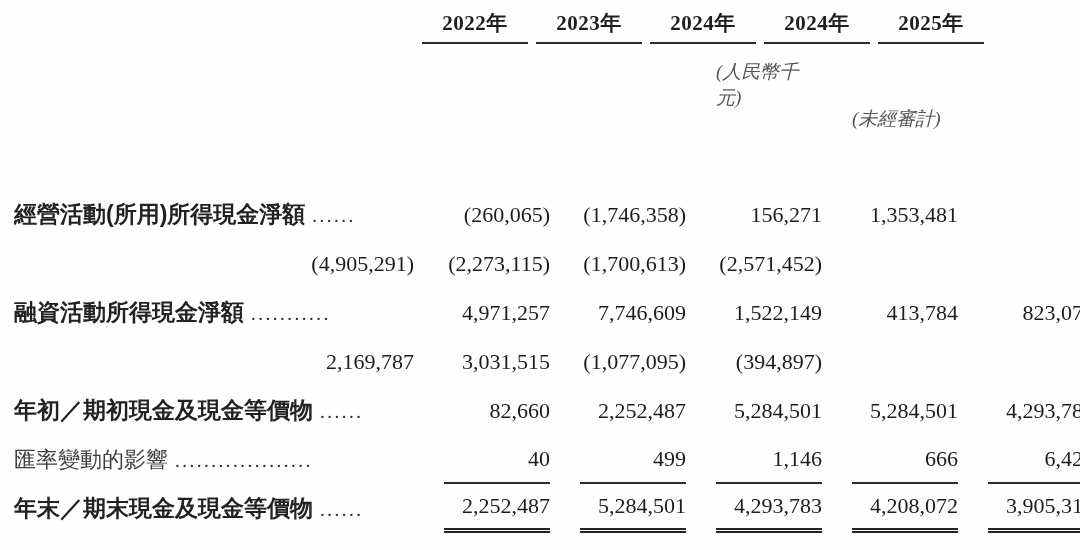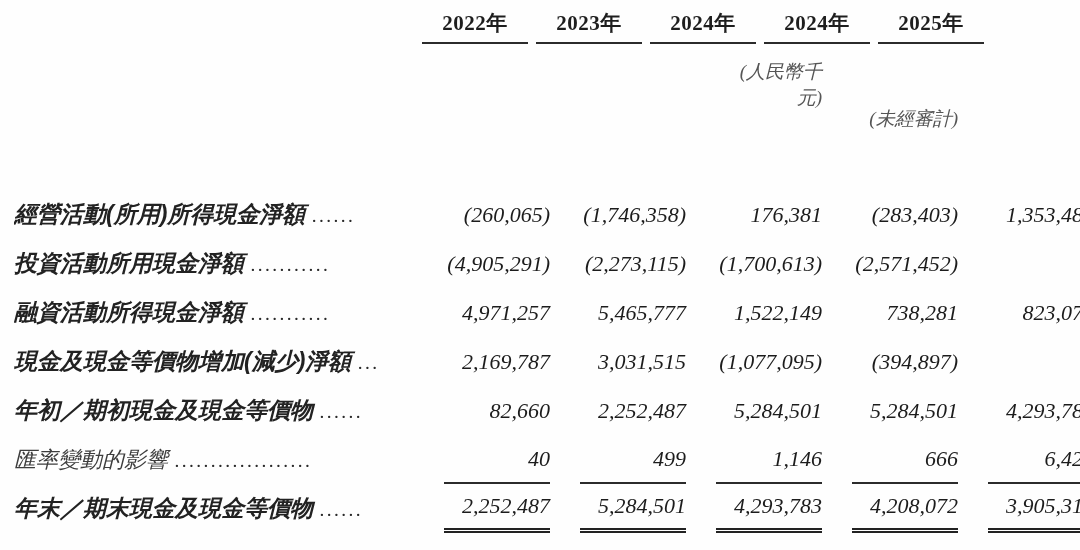--- a/index.html
+++ b/index.html
@@ -37,28 +37,28 @@
     display: flex;
     align-items: flex-end;
     justify-content: center;
     box-sizing: border-box;
   }
   .note-row { height: 30px; margin-top: 15px; }
   .note {
     font-style: italic;
     font-size: 19px;
     color: #555555;
-    text-align: right;
+    text-align: left;
     font-family: "Liberation Serif", "DejaVu Serif", serif;
   }
   .note-unit  { grid-column: 4; }
   .note-audit { grid-column: 5; }
   
   .data-rows { margin-top: 56px; }
-  .data-row { height: 49px; font-style: italic; }
+  .data-row { height: 49px; }
   .cell-label {
     font-family: "Liberation Sans", "DejaVu Sans", sans-serif;
     font-weight: 600;
     font-size: 23px;
     color: #222222;
     white-space: nowrap;
     overflow: hidden;
   }
   .leader {
     font-family: "Liberation Serif", serif;
@@ -119,44 +119,41 @@
   <div class="grid-row note-row">
     <div class="note note-audit">(未經審計)</div>
   </div>
 
   <div class="data-rows">
 
     <div class="grid-row data-row">
       <div class="cell-label"><span>經營活動(所用)所得現金淨額</span><span class="leader">......</span></div>
       <div class="val">(260,065)</div>
       <div class="val">(1,746,358)</div>
-      <div class="val">176,381</div>
-      <div class="val">(283,403)</div>
+      <div class="val">156,271</div>
       <div class="val">1,353,481</div>
     </div>
 
     <div class="grid-row data-row">
-      <div class="cell-label"><span>投資活動所用現金淨額</span><span class="leader">...........</span></div>
       <div class="val">(4,905,291)</div>
       <div class="val">(2,273,115)</div>
       <div class="val">(1,700,613)</div>
       <div class="val">(2,571,452)</div>
     </div>
 
     <div class="grid-row data-row">
       <div class="cell-label"><span>融資活動所得現金淨額</span><span class="leader">...........</span></div>
       <div class="val">4,971,257</div>
-      <div class="val">5,465,777</div>
+      <div class="val">7,746,609</div>
       <div class="val">1,522,149</div>
-      <div class="val">738,281</div>
+      <div class="val">413,784</div>
       <div class="val">823,074</div>
     </div>
 
     <div class="grid-row data-row">
-      <div class="cell-label"><span>現金及現金等價物增加(減少)淨額</span><span class="leader">...</span></div>
       <div class="val">2,169,787</div>
       <div class="val">3,031,515</div>
       <div class="val">(1,077,095)</div>
       <div class="val">(394,897)</div>
     </div>
 
     <div class="grid-row data-row">
       <div class="cell-label"><span>年初／期初現金及現金等價物</span><span class="leader">......</span></div>
       <div class="val">82,660</div>
       <div class="val">2,252,487</div>

